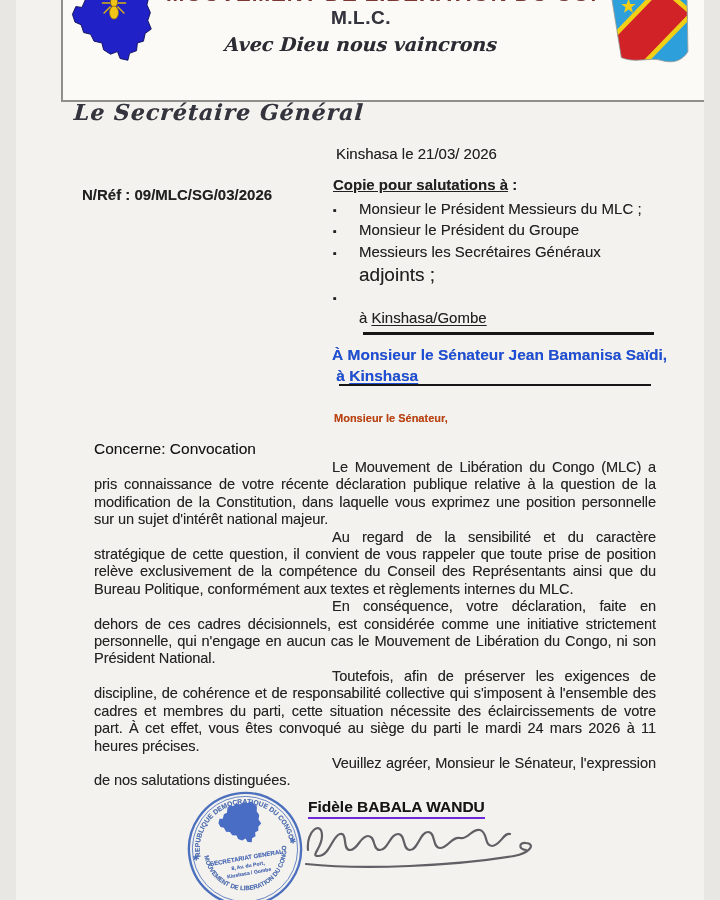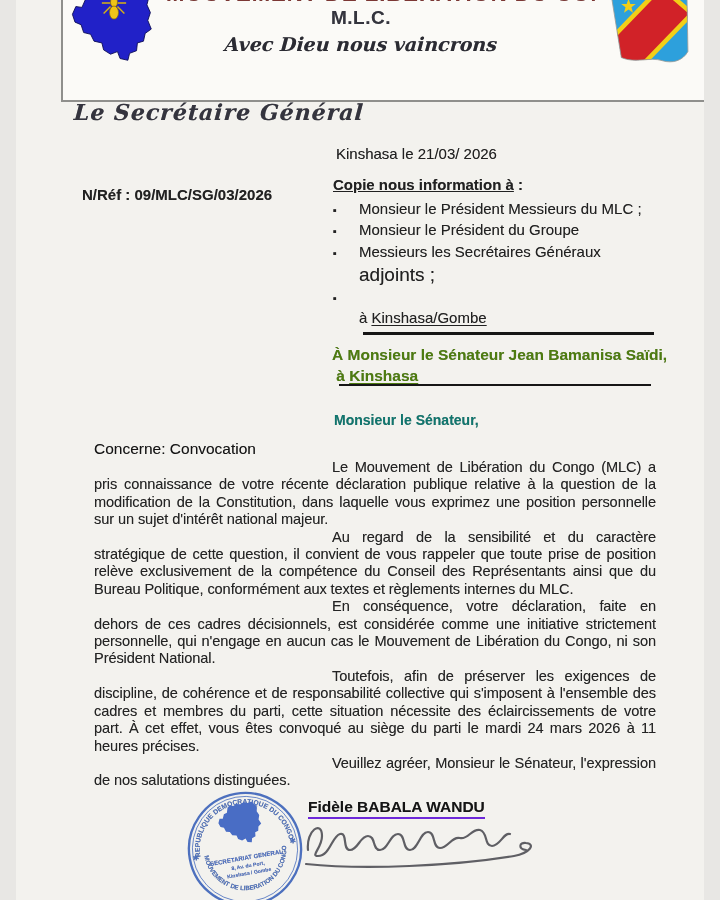--- a/index.html
+++ b/index.html
@@ -33,22 +33,22 @@
   .reference{left:66px;top:186px;font-size:15px;font-weight:bold;}
   .copy-block{left:317px;top:175px;width:332px;font-size:15px;line-height:20.5px;}
   .copy-title{font-weight:bold;margin-bottom:3px;}
   .copy-title .u{text-decoration:underline;}
   .copy-item{display:flex;}
   .copy-item .bullet{width:26px;flex:none;font-size:11px;padding-top:1px;}
   .line-large{font-size:19px;line-height:25px;}
   .u-line{text-decoration:underline;text-underline-offset:2px;}
   .rule{background:#161616;}
   
-  .recipient{left:316px;top:344px;font-size:15.5px;font-weight:bold;line-height:21px;color:#4d7c0f;}
-  .salutation{left:318px;top:412px;font-size:14px;font-weight:bold;color:#0f766e;}
+  .recipient{left:316px;top:344px;font-size:15.5px;font-weight:bold;line-height:21px;color:#1d4ed8;}
+  .salutation{left:318px;top:412px;font-size:11px;font-weight:bold;color:#c2410c;}
   .subject{left:78px;top:440px;font-size:15.5px;font-weight:normal;color:#141414;}
   .body-text{
     left:78px;top:459px;width:562px;
     font-size:14.6px;line-height:17.4px;text-align:justify;color:#242424;
     letter-spacing:-0.1px;
   }
   .body-text p{margin:0;text-indent:238px;}
   
   .signatory-name{left:292px;top:798px;font-size:15.5px;font-weight:bold;
     border-bottom:2px solid #6d28d9;padding-bottom:1px;color:#141414;}
@@ -96,21 +96,21 @@
     </g>
     <path d="M3,1 C26,5 54,5 77,0 L78,57 C73,66 63,69 53,66 C41,62 27,69 13,63 Z" fill="none" stroke="#9a9a96" stroke-width=".8"></path>
   </svg>
 
   <div class="abs sender-title">Le Secrétaire Général</div>
 
   <div class="abs place-date">Kinshasa le 21/03/ 2026</div>
   <div class="abs reference">N/Réf : 09/MLC/SG/03/2026</div>
 
   <div class="abs copy-block">
-    <div class="copy-title"><span class="u">Copie nous information à</span><span> :</span></div>
+    <div class="copy-title"><span class="u">Copie pour salutations à</span><span> :</span></div>
     <div class="copy-item">
       <span class="bullet">▪</span>
       <span>Monsieur le Président Messieurs du MLC ;</span>
     </div>
     <div class="copy-item">
       <span class="bullet">▪</span>
       <span><span>Monsieur le Président du Groupe</span><br>
       </span>
     </div>
     <div class="copy-item">

